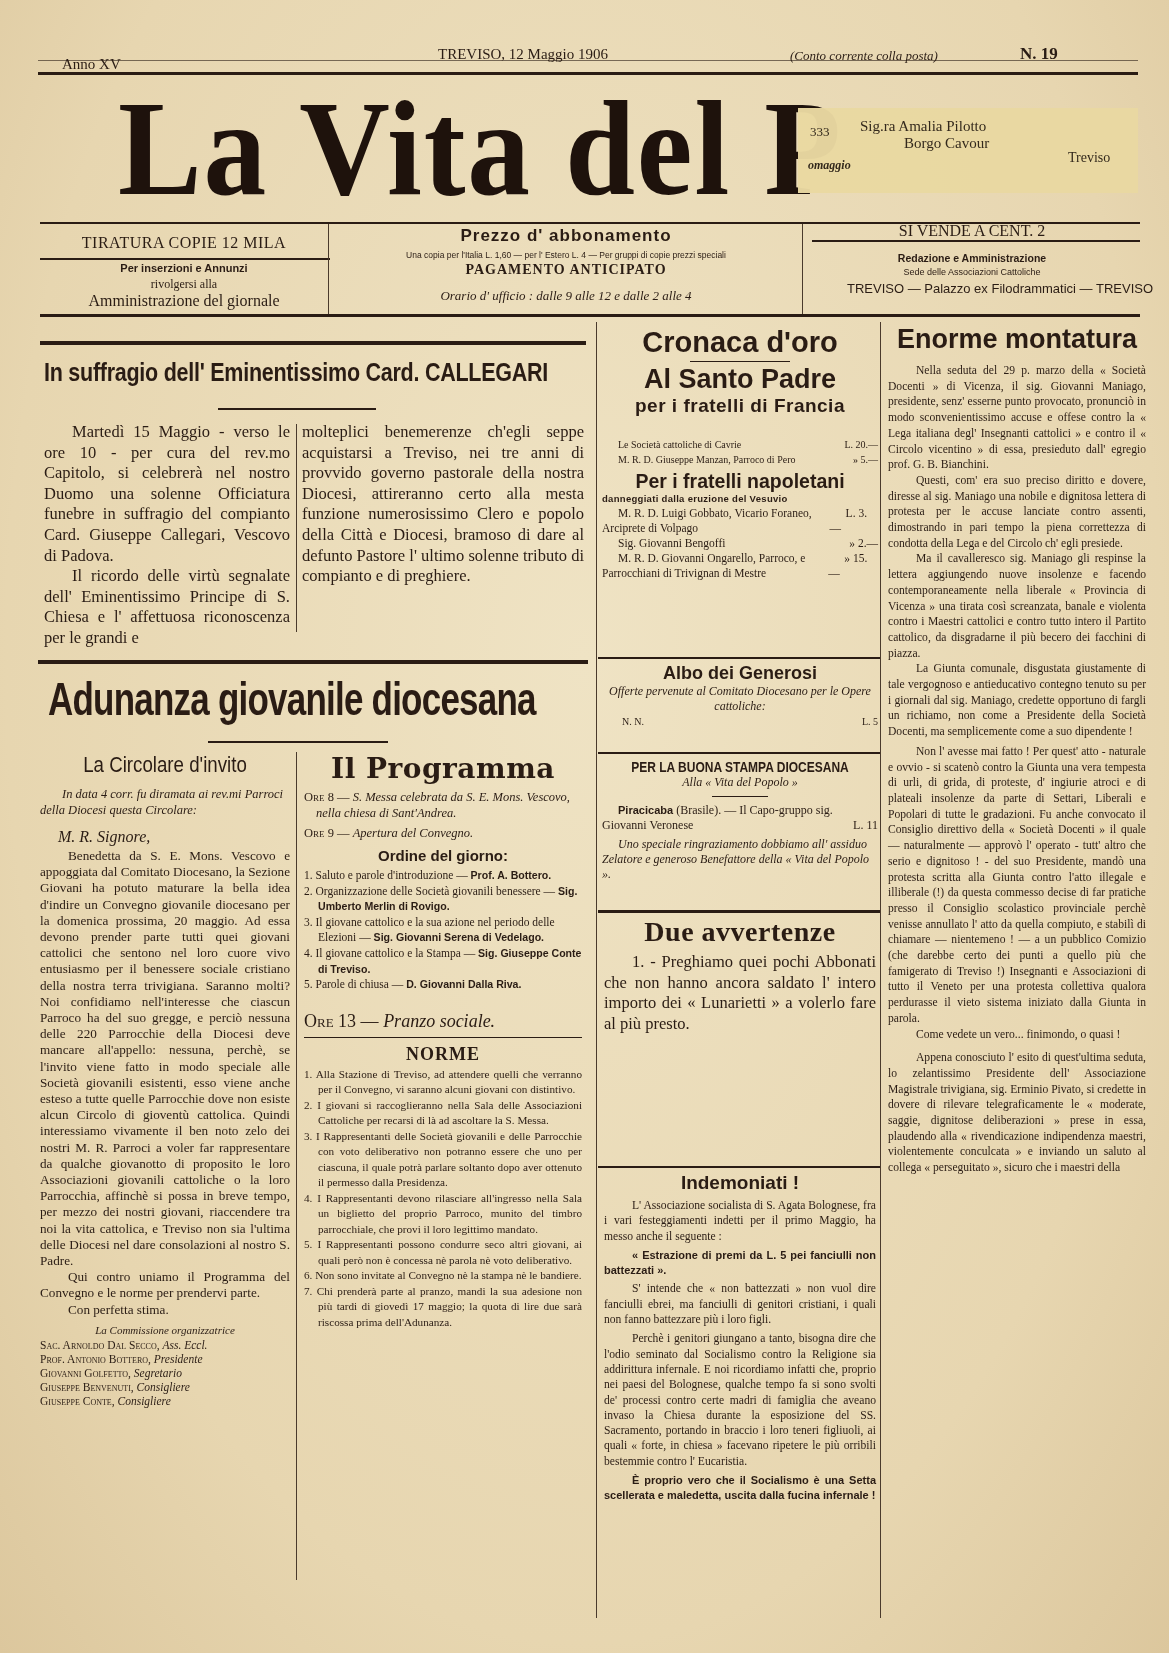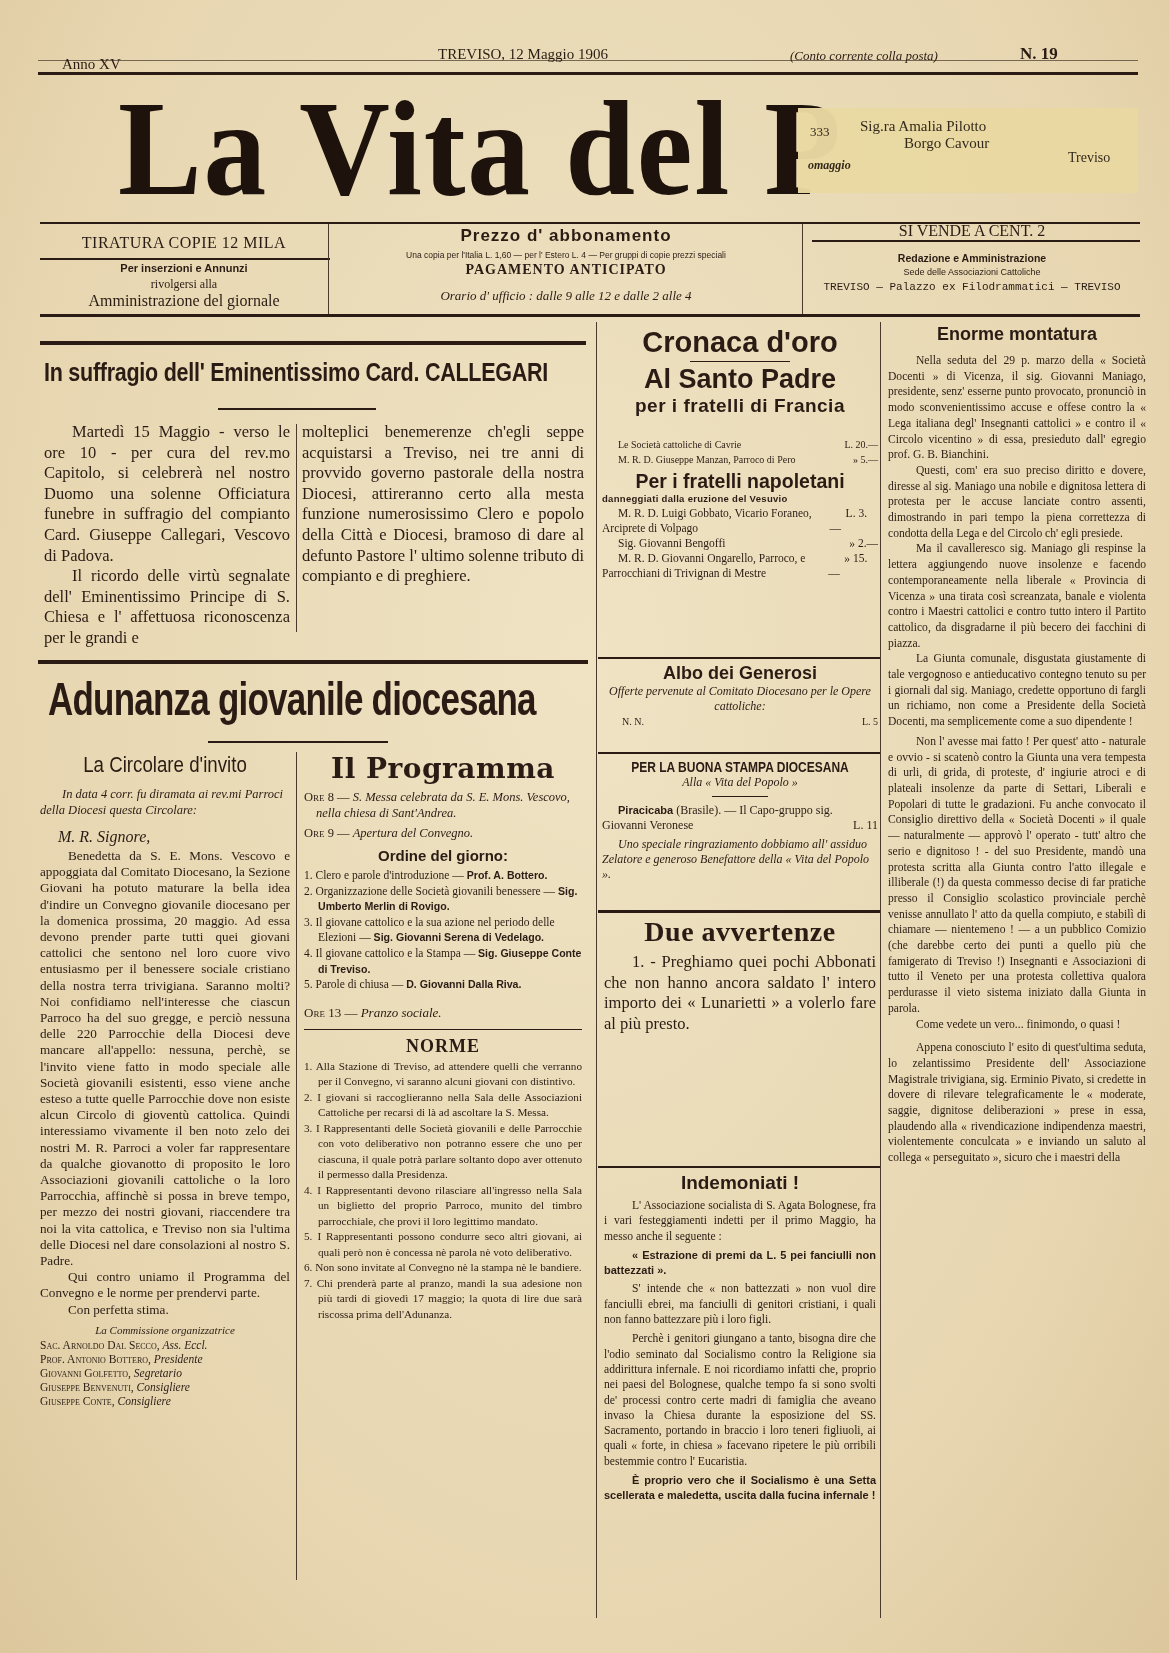--- a/index.html
+++ b/index.html
@@ -84,21 +84,21 @@
   <div class="box-text" style="left:40px;top:292px;width:288px;font-size:16px">Amministrazione del giornale</div>
 
   <div class="box-text cond" style="left:330px;top:226px;width:472px;font-size:17px;letter-spacing:1px">Prezzo d' abbonamento</div>
   <div class="box-text" style="left:330px;top:250px;width:472px;font-size:8.5px;font-family:'Liberation Sans',sans-serif">Una copia per l'Italia L. 1,60 — per l' Estero L. 4 — Per gruppi di copie prezzi speciali</div>
   <div class="box-text" style="left:330px;top:262px;width:472px;font-size:14px;font-weight:bold;letter-spacing:1px">PAGAMENTO ANTICIPATO</div>
   <div class="box-text i" style="left:330px;top:288px;width:472px;font-size:13px">Orario d' ufficio : dalle 9 alle 12 e dalle 2 alle 4</div>
 
   <div class="box-text" style="left:804px;top:222px;width:336px;font-size:16px">SI VENDE A CENT. 2</div>
   <div class="box-text cond" style="left:804px;top:252px;width:336px;font-size:10.5px">Redazione e Amministrazione</div>
   <div class="box-text" style="left:804px;top:267px;width:336px;font-size:9px;font-family:'Liberation Sans',sans-serif">Sede delle Associazioni Cattoliche</div>
-  <div class="box-text" style="left:804px;top:281px;width:336px;font-size:11px;font-family:Liberation Mono, monospace">TREVISO — Palazzo ex Filodrammatici — TREVISO</div>
+  <div class="box-text" style="left:832px;top:281px;width:336px;font-size:13px;font-family:Liberation Sans, sans-serif">TREVISO — Palazzo ex Filodrammatici — TREVISO</div>
 
   <div class="rule" style="left:40px;top:341px;width:546px;height:4px"></div>
   <div class="abs cond" style="left:44px;top:358px;width:540px;font-size:25px;letter-spacing:-.3px;white-space:nowrap;transform:scaleX(.86);transform-origin:left">In suffragio dell' Eminentissimo Card. CALLEGARI</div>
   <div class="rule" style="left:218px;top:408px;width:158px;height:2px"></div>
   <div class="abs para" style="left:44px;top:422px;width:246px">
     <p>Martedì 15 Maggio - verso le ore 10 - per cura del rev.mo Capitolo, si celebrerà nel nostro Duomo una solenne Officiatura funebre in suffragio del compianto Card. Giuseppe Callegari, Vescovo di Padova.</p>
     <p>Il ricordo delle virtù segnalate dell' Eminentissimo Principe di S. Chiesa e l' affettuosa riconoscenza per le grandi e</p>
   </div>
   <div class="vrule" style="left:296px;top:424px;height:208px"></div>
   <div class="abs para" style="left:302px;top:422px;width:282px">
@@ -128,27 +128,27 @@
     </div>
   </div>
   <div class="vrule" style="left:296px;top:752px;height:828px"></div>
 
   <div class="abs" style="left:304px;top:752px;width:278px">
     <div class="center" style="font-size:28px;font-weight:bold;font-family:'DejaVu Serif',serif;letter-spacing:.5px">Il Programma</div>
     <div style="font-size:12.5px;line-height:16px;margin-top:4px;padding-left:12px;text-indent:-12px"><span class="sc">Ore 8 —</span> <span class="i">S. Messa celebrata da S. E. Mons. Vescovo, nella chiesa di Sant'Andrea.</span></div>
     <div style="font-size:12.5px;line-height:16px;margin-top:4px"><span class="sc">Ore 9 —</span> <span class="i">Apertura del Convegno.</span></div>
     <div class="cond center" style="font-size:15px;margin:6px 0 4px">Ordine del giorno:</div>
     <ol class="list" style="font-size:11.5px;line-height:15.6px">
-      <li><span>1.</span> <span>Clero e parole d'introduzione — </span><span class="b">Prof. A. Bottero.</span></li>
+      <li><span>1.</span> <span>Saluto e parole d'introduzione — </span><span class="b">Prof. A. Bottero.</span></li>
       <li><span>2.</span> <span>Organizzazione delle Società giovanili benessere — </span><span class="b">Sig. Umberto Merlin di Rovigo.</span></li>
       <li><span>3.</span> <span>Il giovane cattolico e la sua azione nel periodo delle Elezioni — </span><span class="b">Sig. Giovanni Serena di Vedelago.</span></li>
       <li><span>4.</span> <span>Il giovane cattolico e la Stampa — </span><span class="b">Sig. Giuseppe Conte di Treviso.</span></li>
       <li><span>5.</span> <span>Parole di chiusa — </span><span class="b">D. Giovanni Dalla Riva.</span></li>
     </ol>
-    <div style="font-size:13px;line-height:16px;margin-top:12px"><span class="sc">Ore 13 —</span> <span class="i">Pranzo sociale.</span></div>
+    <div style="font-size:18px;line-height:16px;margin-top:20px"><span class="sc">Ore 13 —</span> <span class="i">Pranzo sociale.</span></div>
     <div class="rule" style="position:relative;height:1px;margin:8px 0 6px;width:100%"></div>
     <div class="center" style="font-size:18px;font-weight:bold;letter-spacing:1px">NORME</div>
     <ol class="list small" style="font-size:11.2px;line-height:15.5px;margin-top:2px">
       <li>1. Alla Stazione di Treviso, ad attendere quelli che verranno per il Convegno, vi saranno alcuni giovani con distintivo.</li>
       <li>2. I giovani si raccoglieranno nella Sala delle Associazioni Cattoliche per recarsi di là ad ascoltare la S. Messa.</li>
       <li>3. I Rappresentanti delle Società giovanili e delle Parrocchie con voto deliberativo non potranno essere che uno per ciascuna, il quale potrà parlare soltanto dopo aver ottenuto il permesso dalla Presidenza.</li>
       <li>4. I Rappresentanti devono rilasciare all'ingresso nella Sala un biglietto del proprio Parroco, munito del timbro parrocchiale, che provi il loro legittimo mandato.</li>
       <li>5. I Rappresentanti possono condurre seco altri giovani, ai quali però non è concessa nè parola nè voto deliberativo.</li>
       <li>6. Non sono invitate al Convegno nè la stampa nè le bandiere.</li>
       <li>7. Chi prenderà parte al pranzo, mandi la sua adesione non più tardi di giovedì 17 maggio; la quota di lire due sarà riscossa prima dell'Adunanza.</li>
@@ -223,21 +223,21 @@
     <div class="para small" style="font-size:11.6px;line-height:15.3px;margin-top:4px">
       <p>L' Associazione socialista di S. Agata Bolognese, fra i vari festeggiamenti indetti per il primo Maggio, ha messo anche il seguente :</p>
       <p class="b" style="font-size:11px;margin-top:4px">« Estrazione di premi da L. 5 pei fanciulli non battezzati ».</p>
       <p style="margin-top:3px">S' intende che « non battezzati » non vuol dire fanciulli ebrei, ma fanciulli di genitori cristiani, i quali non fanno battezzare più i loro figli.</p>
       <p style="margin-top:4px">Perchè i genitori giungano a tanto, bisogna dire che l'odio seminato dal Socialismo contro la Religione sia addirittura infernale. E noi ricordiamo infatti che, proprio nei paesi del Bolognese, qualche tempo fa si sono svolti de' processi contro certe madri di famiglia che aveano invaso la Chiesa durante la esposizione del SS. Sacramento, portando in braccio i loro teneri figliuoli, ai quali « forte, in chiesa » facevano ripetere le più orribili bestemmie contro l' Eucaristia.</p>
       <p class="b" style="font-size:11px;margin-top:4px">È proprio vero che il Socialismo è una Setta scellerata e maledetta, uscita dalla fucina infernale !</p>
     </div>
   </div>
 
   <div class="abs" style="left:888px;top:324px;width:258px">
-    <div class="cond center" style="font-size:18px;white-space:nowrap">Enorme montatura</div>
+    <div class="cond center" style="font-size:27px;white-space:nowrap">Enorme montatura</div>
     <div class="para small" style="font-size:11.6px;line-height:15.7px;margin-top:8px">
       <p>Nella seduta del 29 p. marzo della « Società Docenti » di Vicenza, il sig. Giovanni Maniago, presidente, senz' esserne punto provocato, pronunciò in modo sconvenientissimo accuse e offese contro la « Lega italiana degl' Insegnanti cattolici » e contro il « Circolo vicentino » di essa, presieduto dall' egregio prof. G. B. Bianchini.</p>
       <p>Questi, com' era suo preciso diritto e dovere, diresse al sig. Maniago una nobile e dignitosa lettera di protesta per le accuse lanciate contro assenti, dimostrando in pari tempo la piena correttezza di condotta della Lega e del Circolo ch' egli presiede.</p>
       <p>Ma il cavalleresco sig. Maniago gli respinse la lettera aggiungendo nuove insolenze e facendo contemporaneamente nella liberale « Provincia di Vicenza » una tirata così screanzata, banale e violenta contro i Maestri cattolici e contro tutto intero il Partito cattolico, da disgradarne il più becero dei facchini di piazza.</p>
       <p>La Giunta comunale, disgustata giustamente di tale vergognoso e antieducativo contegno tenuto su per i giornali dal sig. Maniago, credette opportuno di fargli un richiamo, non come a Presidente della Società Docenti, ma semplicemente come a suo dipendente !</p>
       <p style="margin-top:4px">Non l' avesse mai fatto ! Per quest' atto - naturale e ovvio - si scatenò contro la Giunta una vera tempesta di urli, di grida, di proteste, d' ingiurie atroci e di plateali insolenze da parte di Settari, Liberali e Popolari di tutte le gradazioni. Fu anche convocato il Consiglio direttivo della « Società Docenti » il quale — naturalmente — approvò l' operato - tutt' altro che serio e dignitoso ! - del suo Presidente, mandò una protesta scritta alla Giunta contro l'atto illegale e illiberale (!) da questa commesso decise di far pratiche presso il Consiglio scolastico provinciale perchè venisse annullato l' atto da quella compiuto, e stabilì di chiamare — nientemeno ! — a un pubblico Comizio (che darebbe certo dei punti a quello più che famigerato di Treviso !) Insegnanti e Associazioni di tutto il Veneto per una protesta collettiva qualora perdurasse il vieto sistema iniziato dalla Giunta in parola.</p>
       <p>Come vedete un vero... finimondo, o quasi !</p>
       <p style="margin-top:8px">Appena conosciuto l' esito di quest'ultima seduta, lo zelantissimo Presidente dell' Associazione Magistrale trivigiana, sig. Erminio Pivato, si credette in dovere di rilevare telegraficamente le « moderate, saggie, dignitose deliberazioni » prese in essa, plaudendo alla « rivendicazione indipendenza maestri, violentemente conculcata » e inviando un saluto al collega « perseguitato », sicuro che i maestri della</p>
     </div>
   </div>

